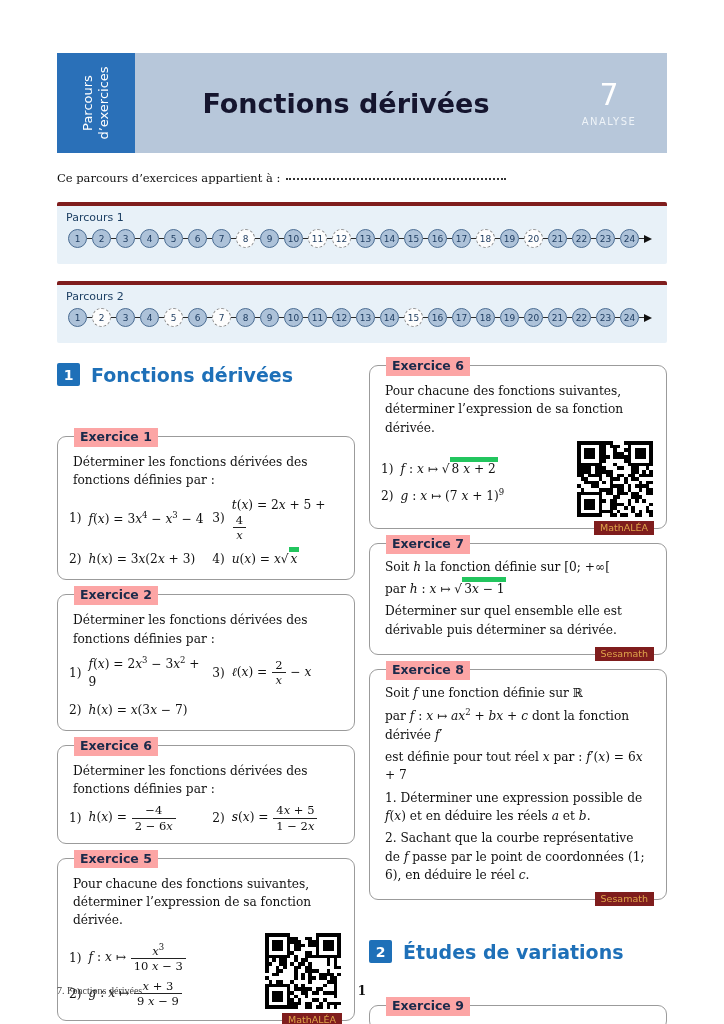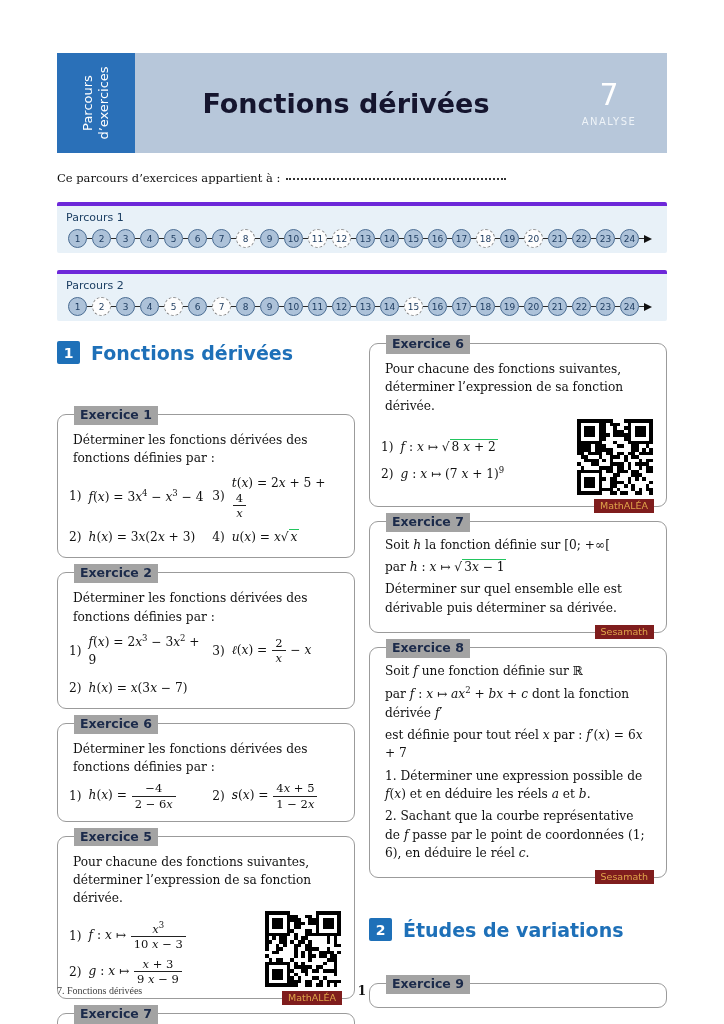--- a/index.html
+++ b/index.html
@@ -20,22 +20,22 @@
   .chapter-num{font-family:"DejaVu Sans",sans-serif;font-size:30px;color:#ffffff;line-height:1;}
   .chapter-cat{font-family:"DejaVu Sans",sans-serif;font-size:10px;letter-spacing:1.5px;
                color:#eef3f8;margin-top:6px;}
 
   
   .ownership{margin-top:18px;font-size:11.5px;font-weight:normal;display:flex;align-items:baseline;}
   .dotline{display:inline-block;width:220px;border-bottom:2px dotted #333;margin-left:6px;
            transform:translateY(-2px);}
 
   
-  .pbox{margin-top:17px;background:#e8f1f8;border-top:4px solid #6d28d9;border-radius:2px;
-        padding:5px 9px 5px 9px;}
+  .pbox{margin-top:17px;background:#e8f1f8;border-top:4px solid #7f1d1d;border-radius:2px;
+        padding:5px 9px 16px 9px;}
   .pbox + .pbox{}
   .pbox-title{font-family:"DejaVu Sans",sans-serif;font-size:11px;color:#1c3f63;}
   .steps{display:flex;align-items:center;margin-top:5px;padding-left:2px;}
   .dot{width:17px;height:17px;flex:none;border-radius:50%;background:#adc2d9;
        border:1px solid #4a6c92;color:#1c3a5e;font-family:"DejaVu Sans",sans-serif;
        font-size:9px;display:flex;align-items:center;justify-content:center;}
   .dot.dashed{background:#fdfdfd;border:1px dashed #8a8a8a;}
   .link{width:5px;height:0;border-top:1.4px solid #2b2b2b;flex:none;}
   .tri{width:0;height:0;border-top:4.5px solid transparent;border-bottom:4.5px solid transparent;
        border-left:8px solid #111;flex:none;}
@@ -50,36 +50,36 @@
            font-family:"DejaVu Sans",sans-serif;font-weight:bold;font-size:14px;
            display:flex;align-items:center;justify-content:center;flex:none;}
   .sec-title{font-family:"DejaVu Sans",sans-serif;font-weight:bold;font-size:19px;
              color:#1e70b8;margin:0;}
   .sec.first{margin-bottom:50px;}
   .sec.second{margin-top:40px;margin-bottom:42px;}
 
   
   .ex{position:relative;border:1px solid #9b9b9b;border-radius:9px;background:#fff;
       padding:12px 11px 11px 11px;margin-bottom:14px;font-size:12.2px;line-height:1.5;}
-  .ex-title{position:absolute;top:-9px;left:16px;background:#a3a3a3;padding:0 6px;
+  .ex-title{position:absolute;top:-9px;left:16px;background:#fca5a5;padding:0 6px;
             font-family:"DejaVu Sans",sans-serif;font-weight:bold;font-size:12.5px;color:#1b2a4a;}
   .ex-source{position:absolute;bottom:-7px;right:12px;background:#7f1d1d;padding:0 6px;
              font-family:"DejaVu Sans",sans-serif;font-size:9.5px;color:#dfa44a;}
   .ex-intro{margin:0;hyphens:auto;}
   .ex p{margin:4px;hyphens:auto;}
   .items{margin-top:6px;}
   .grid2{display:grid;grid-template-columns:1.08fr 1fr;column-gap:2px;row-gap:9px;align-items:center;}
   .col-items .item{margin-top:8px;}
   .item{display:flex;align-items:center;gap:7px;}
   .it-math i{font-family:"DejaVu Serif",serif;}
   .frac{display:inline-block;vertical-align:middle;text-align:center;line-height:1.05;
         font-size:11.5px;margin:0 1px;}
   .frac .num{display:block;padding:0 3px 1px 3px;}
   .frac .den{display:block;border-top:1px solid #222;padding:1px 3px 0 3px;}
-  .sqrt .rad{border-top:1px solid #22c55e;padding:0 2px;}
+  .sqrt .rad{border-top:5px solid #22c55e;padding:0 2px;}
   sup{font-size:8.5px;}
   .ex-flex{display:flex;align-items:center;margin-top:2px;}
   .ex-flex .items{flex:1;margin-top:0;}
   .qr{width:76px;height:76px;flex:none;margin-left:6px;margin-right:2px;}
   .qr svg{width:100%;height:100%;display:block;}
   .center-math{text-align:center;margin:12px 0 14px 0 !important;}
   .qlines p{margin-top:2px;}
 
   
   .footer-left{position:absolute;left:57px;bottom:28px;font-size:10px;color:#3f3f3f;font-family:Liberation Serif, serif;}

